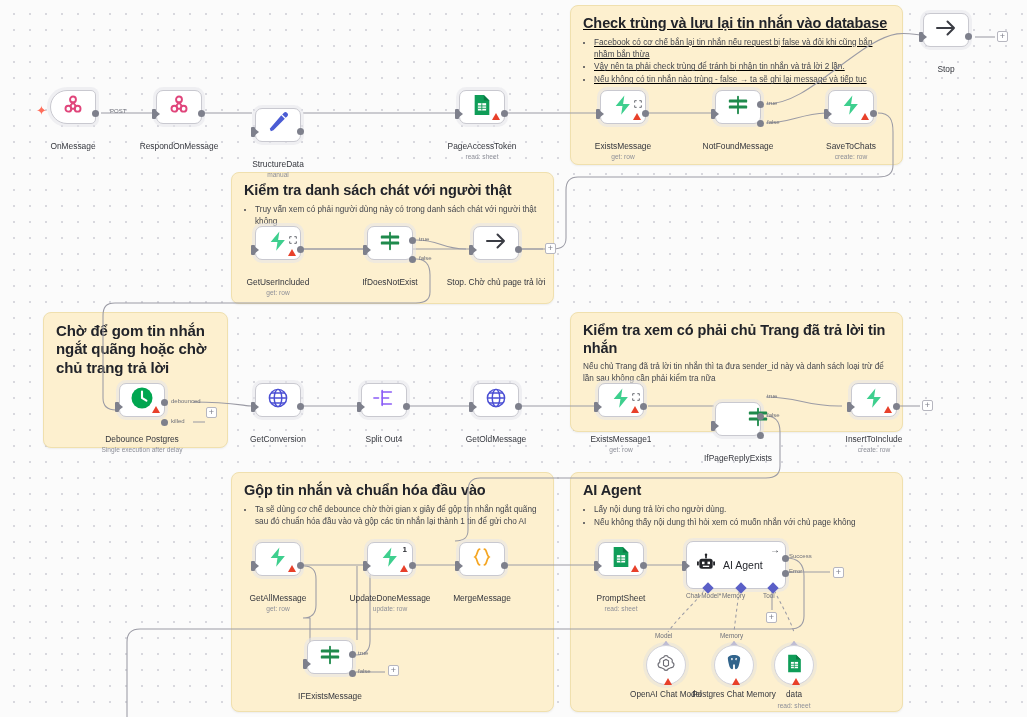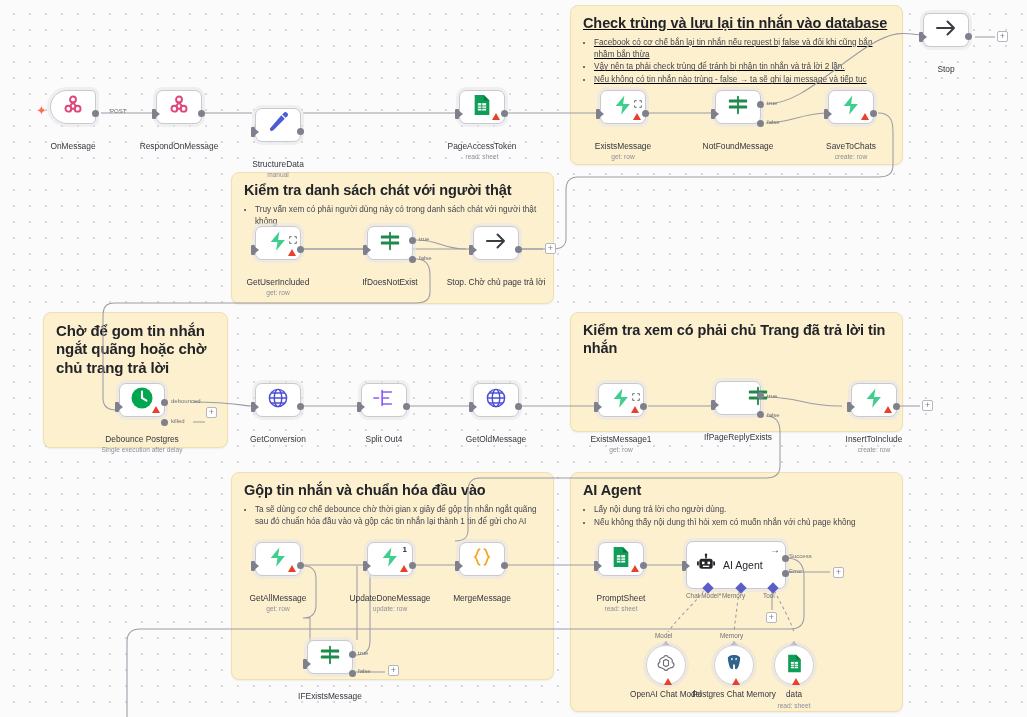--- a/index.html
+++ b/index.html
@@ -193,23 +193,26 @@
     </div>
   </div>
 
   <div class="sticky" style="left:43px; top:312px; width:185px; height:136px;">
     <div class="sticky-title" style="font-size:15px;">Chờ để gom tin nhắn ngắt quãng hoặc chờ chủ trang trả lời</div>
   </div>
 
 
   <div class="sticky" style="left:570px; top:312px; width:333px; height:120px;">
     <div class="sticky-title">Kiểm tra xem có phải chủ Trang đã trả lời tin nhắn</div>
-  </div>
-
-  <div class="sticky" style="left:231px; top:472px; width:323px; height:208px;">
+    <div class="sticky-body">
+      <p>Nếu chủ Trang đã trả lời tin nhắn thì ta đưa sender_id này và danh sách loại trừ để lần sau không cần phải kiểm tra nữa</p>
+    </div>
+  </div>
+
+  <div class="sticky" style="left:231px; top:472px; width:323px; height:240px;">
     <div class="sticky-title">Gộp tin nhắn và chuẩn hóa đầu vào</div>
     <div class="sticky-body">
       <ul>
           <li>Ta sẽ dùng cơ chế debounce chờ thời gian x giây để gộp tin nhắn ngắt quãng sau đó chuẩn hóa đầu vào và gộp các tin nhắn lại thành 1 tin để gửi cho AI</li>
         </ul>
     </div>
   </div>
 
   <div class="sticky" style="left:570px; top:472px; width:333px; height:240px;">
     <div class="sticky-title">AI Agent</div>
@@ -522,21 +525,21 @@
       <svg width="8" height="8" viewBox="0 0 12 12" fill="none" stroke="#55575f" stroke-width="1.3">
         <path d="M1 4 V1 H4 M8 1 H11 V4 M11 8 V11 H8 M4 11 H1 V8"></path>
       </svg>
     </span>
     <div class="node-label">
       <span>ExistsMessage1</span>
       <span class="node-sub">get: row</span>
     </div>
   </div>
 
-  <div class="node" style="left:715px; top:381px;padding-left:40px;">
+  <div class="node" style="left:715px; top:402px;padding-left:40px;">
     <span>
       <svg width="22" height="22" viewBox="0 0 24 24" fill="#1f8a4c">
         <rect x="2" y="6" width="20" height="3.4" rx="1"></rect>
         <rect x="2" y="12.5" width="20" height="3.4" rx="1"></rect>
         <rect x="11" y="2" width="2" height="20" rx="1"></rect>
       </svg>
     </span>
     <span class="port in"></span>
     <span class="port out2a"></span>
     <span class="port out2b"></span>

